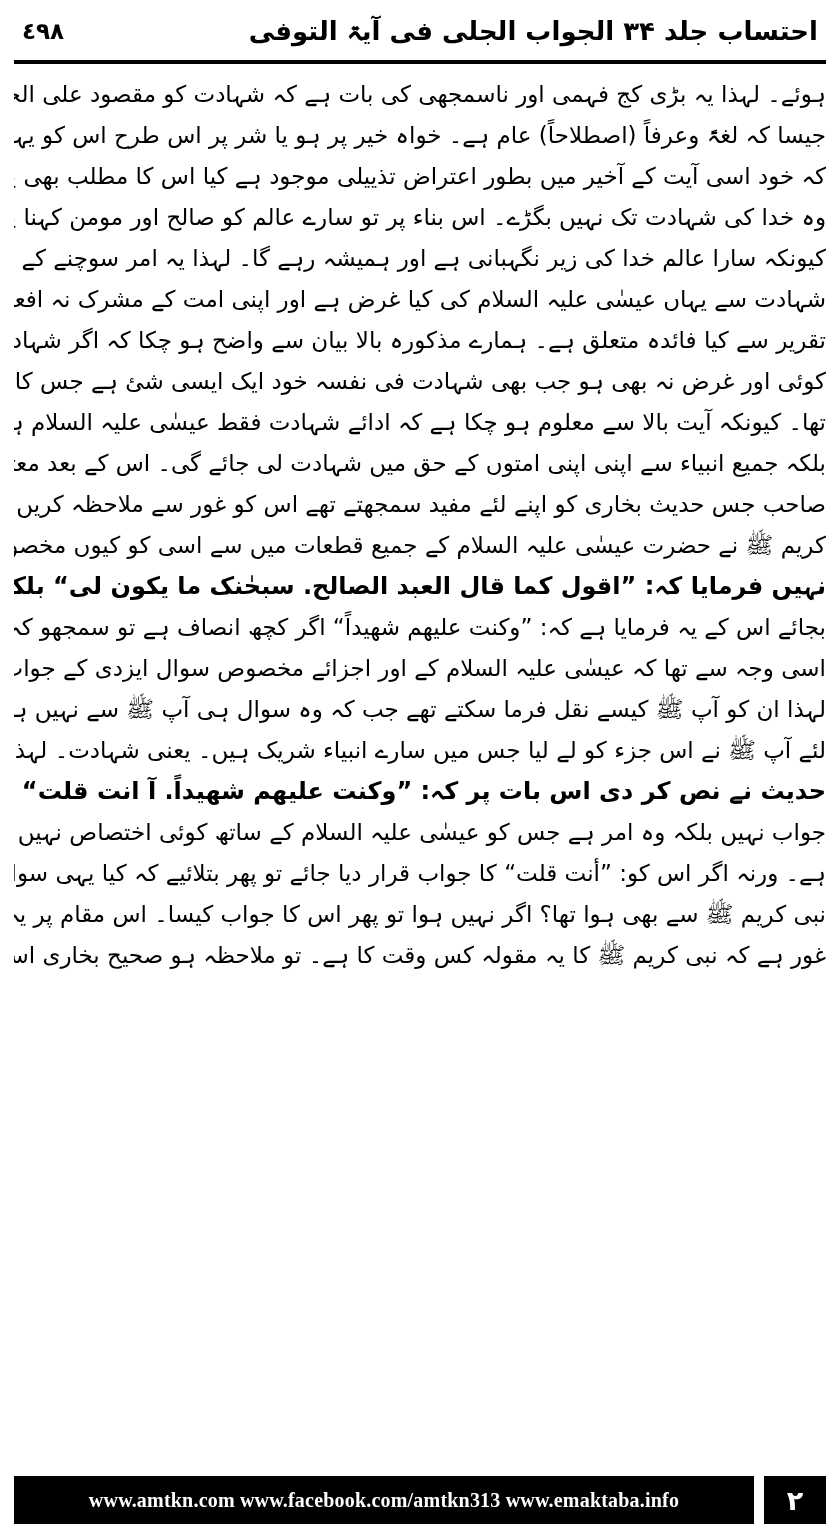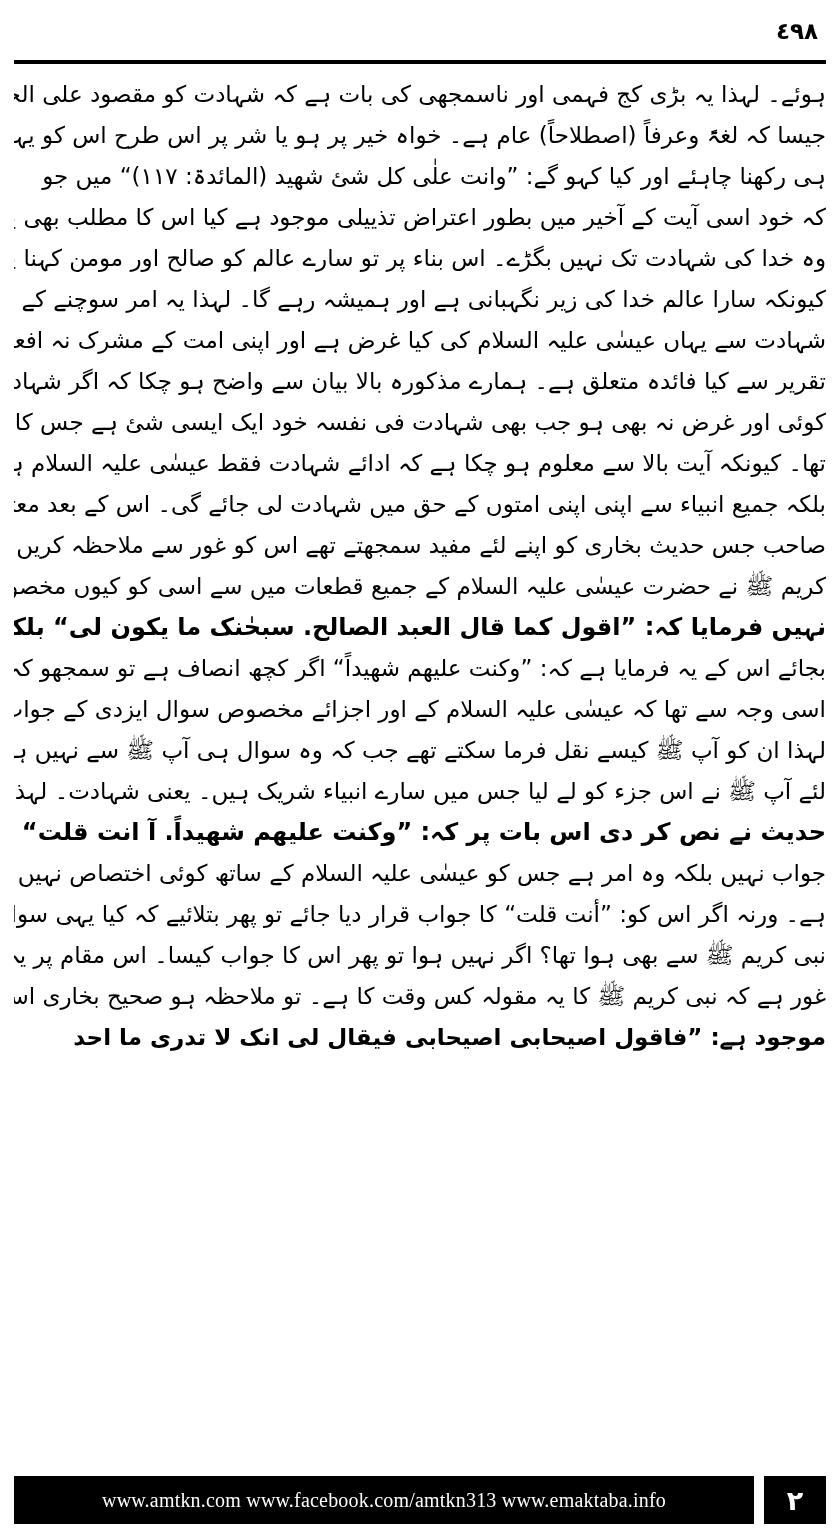--- a/index.html
+++ b/index.html
@@ -121,59 +121,58 @@
     flex: 1;
     margin-right: 10px;
     background: #000;
     color: #fff;
     display: flex;
     align-items: center;
     justify-content: center;
     direction: ltr;
     font-family: "Liberation Serif", serif;
     font-size: 20px;
-    font-weight: normal;
+    font-weight: bold;
     letter-spacing: 0.2px;
   }
 </style>
 </head>
 <body>
 
 <div class="page">
 
   <div class="header">
+    <div class="header-right">احتساب جلد ۳۴ الجواب الجلی فی آیۃ التوفی</div>
     <div class="header-center">٤٩٨</div>
   </div>
   <div class="rule"></div>
 
   <div class="content">
     <span class="line">ہوئے۔ لہذا یہ بڑی کج فہمی اور ناسمجھی کی بات ہے کہ شہادت کو مقصود علی الخیر کر دینا بلکہ شہادت</span>
     <span class="line">جیسا کہ لغۃً وعرفاً (اصطلاحاً) عام ہے۔ خواہ خیر پر ہو یا شر پر اس طرح اس کو یہاں بھی عام</span>
-    <span class="line">ہی رکھنا چاہئے اور کیا کہو گے: ”وانت علٰی کل شئ شهيد  (المائدۃ: ۱۱۷)“ میں جو</span>
     <span class="line">کہ خود اسی آیت کے آخیر میں بطور اعتراض تذییلی موجود ہے کیا اس کا مطلب بھی یہ ہے کہ</span>
     <span class="line">وہ خدا کی شہادت تک نہیں بگڑے۔ اس بناء پر تو سارے عالم کو صالح اور مومن کہنا پڑے گا۔</span>
     <span class="line">کیونکہ سارا عالم خدا کی زیر نگہبانی ہے اور ہمیشہ رہے گا۔ لہذا یہ امر سوچنے کے لائق تھا کہ ذکر</span>
     <span class="line">شہادت سے یہاں عیسٰی علیہ السلام کی کیا غرض ہے اور اپنی امت کے مشرک نہ افعال کی تخصیص اور</span>
     <span class="line">تقریر سے کیا فائدہ متعلق ہے۔ ہمارے مذکورہ بالا بیان سے واضح ہو چکا کہ اگر شہادت سے</span>
     <span class="line">کوئی اور غرض نہ بھی ہو جب بھی شہادت فی نفسہ خود ایک ایسی شئ ہے جس کا ادا کرنا ضروری</span>
     <span class="line">تھا۔ کیونکہ آیت بالا سے معلوم ہو چکا ہے کہ ادائے شہادت فقط عیسٰی علیہ السلام ہی کا فعل مخصوص نہیں</span>
     <span class="line">بلکہ جمیع انبیاء سے اپنی اپنی امتوں کے حق میں شہادت لی جائے گی۔ اس کے بعد معترض</span>
     <span class="line">صاحب جس حدیث بخاری کو اپنے لئے مفید سمجھتے تھے اس کو غور سے ملاحظہ کریں کہ نبی</span>
     <span class="line">کریم ﷺ نے حضرت عیسٰی علیہ السلام کے جمیع قطعات میں سے اسی کو کیوں مخصوص کیا ہے اور کیوں</span>
     <span class="line bold big">نہیں فرمایا کہ: ”اقول کما قال العبد الصالح. سبحٰنک ما یکون لی“ بلکہ</span>
     <span class="line">بجائے اس کے یہ فرمایا ہے کہ: ”وکنت علیهم شهیداً“ اگر کچھ انصاف ہے تو سمجھو کہ یہ</span>
     <span class="line">اسی وجہ سے تھا کہ عیسٰی علیہ السلام کے اور اجزائے مخصوص سوال ایزدی کے جواب ہی میں وارد تھے</span>
     <span class="line">لہذا ان کو آپ ﷺ کیسے نقل فرما سکتے تھے جب کہ وہ سوال ہی آپ ﷺ سے نہیں ہوا۔ اس</span>
     <span class="line">لئے آپ ﷺ نے اس جزء کو لے لیا جس میں سارے انبیاء شریک ہیں۔ یعنی شہادت۔ لہذا</span>
     <span class="line bold big">حدیث نے نص کر دی اس بات پر کہ: ”وکنت علیهم شهیداً. آ انت قلت“ کا</span>
     <span class="line">جواب نہیں بلکہ وہ امر ہے جس کو عیسٰی علیہ السلام کے ساتھ کوئی اختصاص نہیں اور سب پر ضروری</span>
     <span class="line">ہے۔ ورنہ اگر اس کو: ”أنت قلت“ کا جواب قرار دیا جائے تو پھر بتلائیے کہ کیا یہی سوال</span>
     <span class="line">نبی کریم ﷺ سے بھی ہوا تھا؟ اگر نہیں ہوا تو پھر اس کا جواب کیسا۔ اس مقام پر یہ امر بھی قابل</span>
     <span class="line">غور ہے کہ نبی کریم ﷺ کا یہ مقولہ کس وقت کا ہے۔ تو ملاحظہ ہو صحیح بخاری اسی حدیث میں</span>
-    <span class="line bold">موجود ہے: ”فاقول اصیحابی اصیحابی فیقال لی انک لا تدری ما احد</span>
   </div>
 
   <div class="footer">
     <div class="footer-page">۲</div>
     <div class="footer-bar">www.amtkn.com  www.facebook.com/amtkn313  www.emaktaba.info</div>
   </div>
 
 </div>
 
 </body></html>

